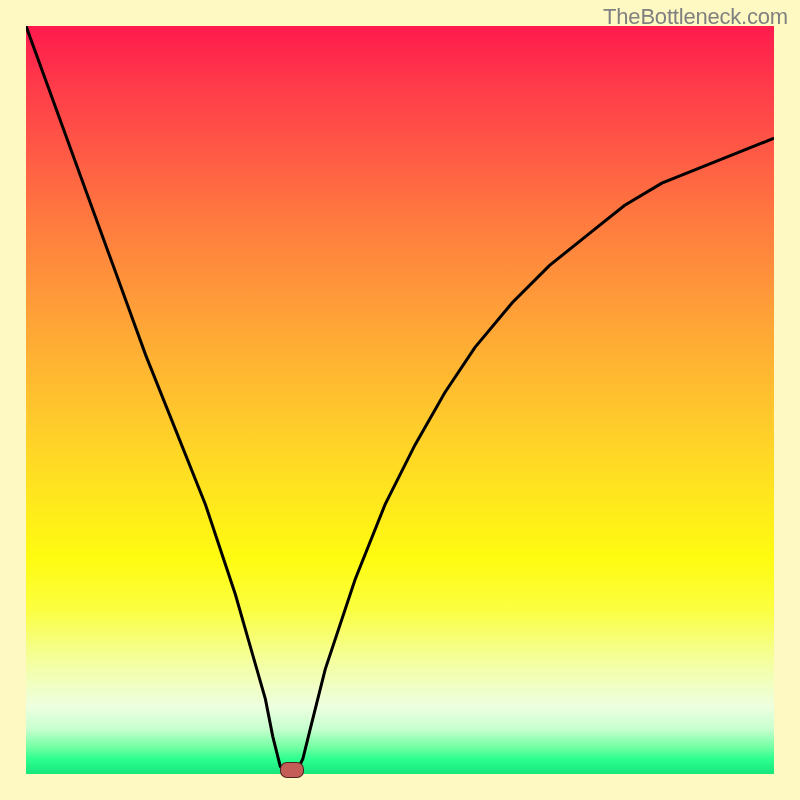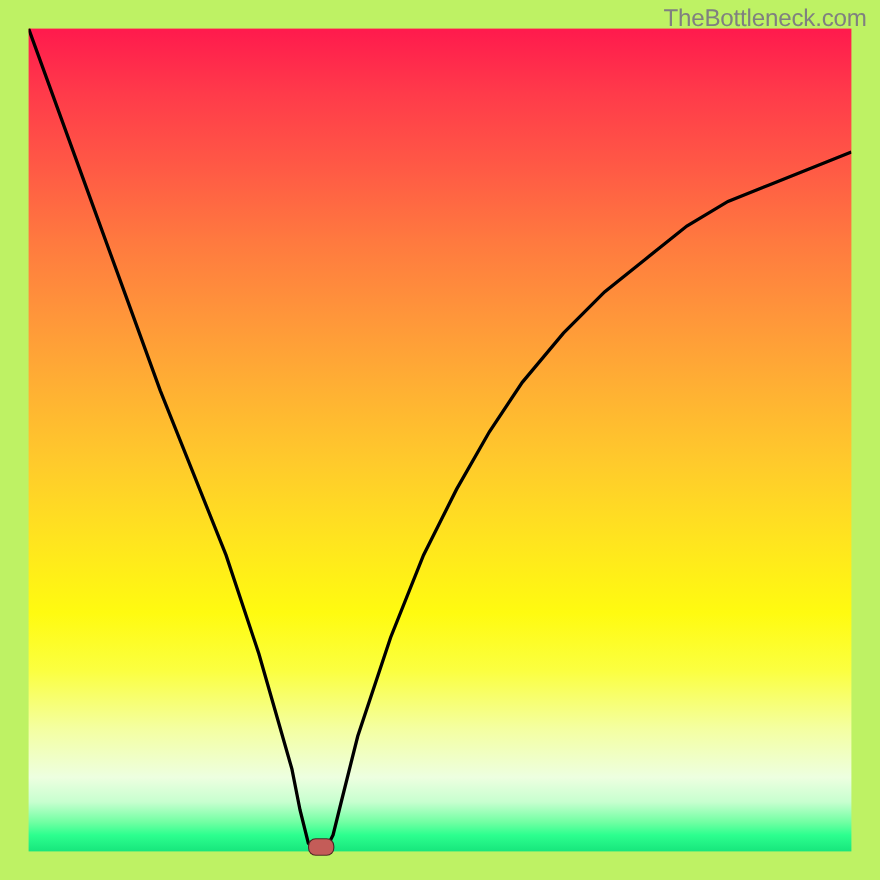--- a/index.html
+++ b/index.html
@@ -10,21 +10,21 @@
     background: #000;
     overflow: hidden;
     font-family: Arial, Helvetica, sans-serif;
   }
   .frame {
     position: absolute;
     top: 0;
     left: 0;
     width: 800px;
     height: 800px;
-    background: #bef264;
+    background: #fef9c3;
   }
   .watermark {
     position: absolute;
     top: 4px;
     right: 12px;
     color: #808080;
     font-size: 22px;
     font-weight: 500;
     letter-spacing: -0.2px;
     z-index: 50;

